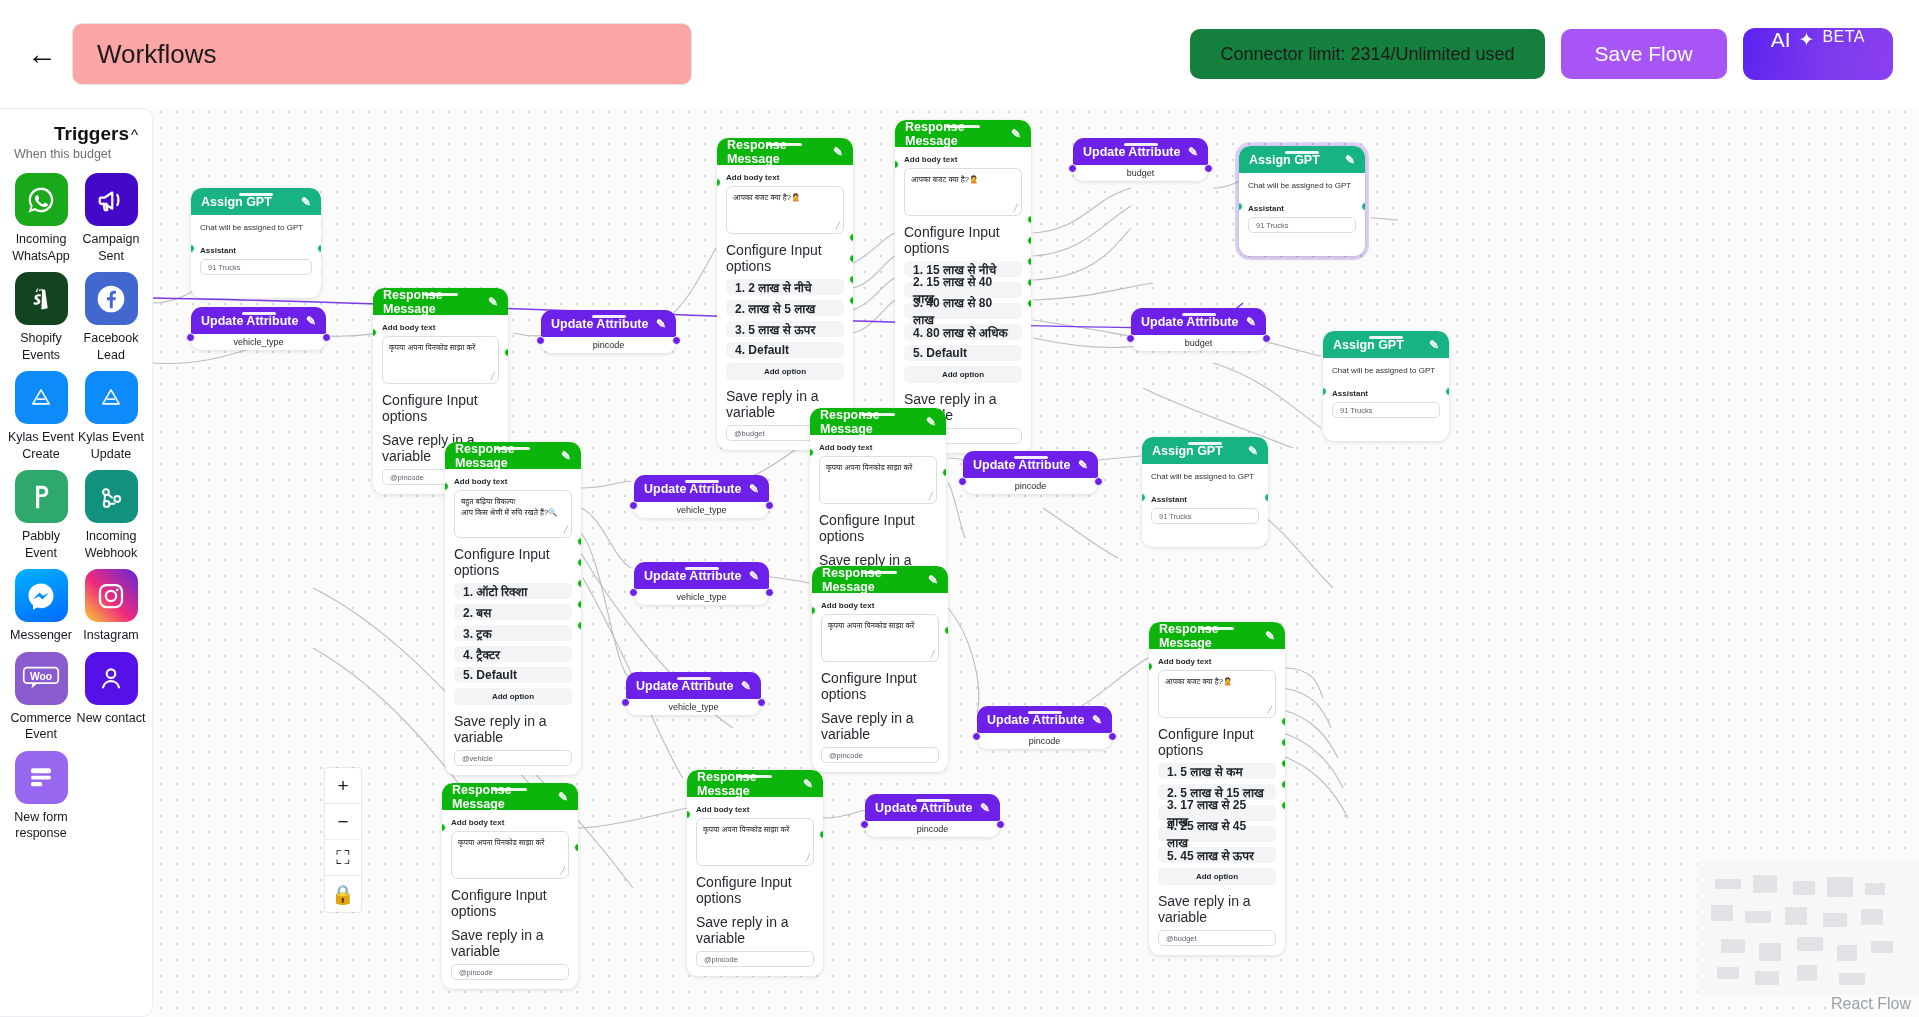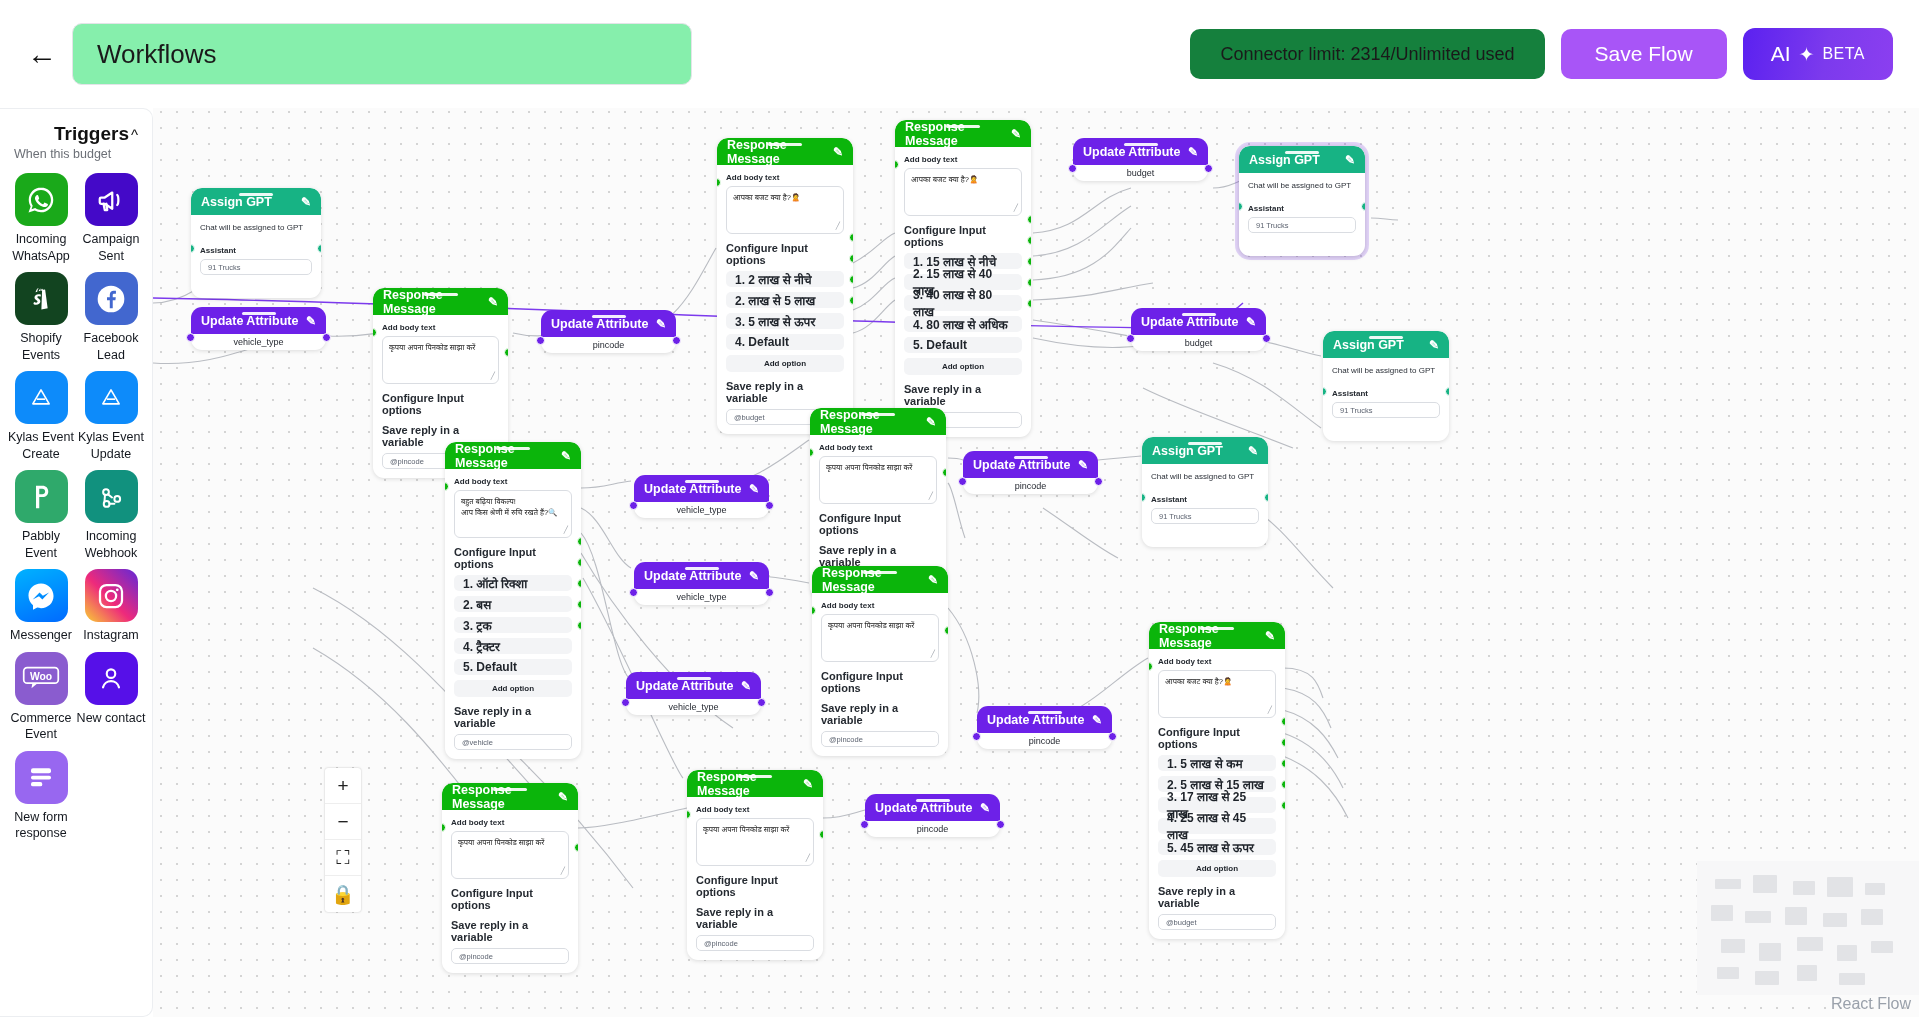--- a/index.html
+++ b/index.html
@@ -14,42 +14,42 @@
     background:#fff; display:flex; align-items:center; z-index:50;
   }
   #back-arrow {
     margin-left:22px; width:40px; height:40px; display:flex;
     align-items:center; justify-content:center; cursor:pointer;
     font-size:30px; color:#111; line-height:1;
   }
   #title-box {
     margin-left:10px; width:620px; height:62px; border:1px solid #e3e4e8;
     border-radius:10px; display:flex; align-items:center; padding:0 24px;
-    background:#86efac;
+    background:#fca5a5;
   }
   #title-box span { font-size:26px; color:#1a1a1a; font-weight:400; }
   #header-right {
     margin-left:auto; display:flex; align-items:center; gap:16px;
     margin-right:26px;
   }
   #connector-limit {
     background:#15803d; border-radius:10px; height:50px;
     display:flex; align-items:center; padding:0 30px;
     font-size:18px; color:#1a1a1a;
   }
   #save-flow {
     background:#a855f7; color:#fff; border:none; border-radius:10px;
     height:50px; padding:0 34px; font-size:21px; cursor:pointer;
     font-family:"Liberation Sans", sans-serif;
   }
   #ai-beta {
     background:linear-gradient(100deg,#5b21f0 0%,#7c3aed 55%,#8b3ff0 100%);
     color:#fff; border:none; border-radius:12px; height:52px;
     padding:0 28px; font-size:21px; cursor:pointer; display:flex;
-    align-items:center; gap:8px; font-family:"Liberation Sans", sans-serif;
+    gap:8px; font-family:"Liberation Sans", sans-serif;
     position:relative; overflow:hidden;
   }
   #ai-beta .beta-word { font-size:16px; letter-spacing:.5px; }
   #ai-beta .sparkle { font-size:19px; }
 
   
   #sidebar {
     position:absolute; left:0; top:108px; width:153px; height:909px;
     background:#fff; border:1px solid #eceef1; border-left:none;
     border-radius:0 10px 10px 0; overflow:hidden; z-index:40;
@@ -109,21 +109,21 @@
   .node-bd { padding:8px 9px 9px 9px; }
   .fld-lb { font-size:8px; font-weight:bold; color:#252a31; margin-bottom:4px; display:block; }
   .txtarea {
     border:1px solid #dadde2; border-radius:6px; min-height:48px;
     padding:5px 6px; font-size:7.5px; line-height:1.5; color:#222;
     position:relative; background:#fff;
   }
   .txtarea .grip2 {
     position:absolute; right:3px; bottom:2px; font-size:7px; color:#9aa0a8;
   }
-  .sec-lb { font-size:11px; font-weight:bold; color:#252a31; margin:8px 0 5px; display:block; }
+  .sec-lb { font-size:14px; font-weight:normal; color:#252a31; margin:8px 0 5px; display:block; }
   .opt {
     background:#f3f4f6; border-radius:5px; height:16px; display:flex;
     align-items:center; padding:0 9px; font-size:12px; margin-bottom:5px;
     color:#1e232a; font-weight:bold;
   }
   .opt-add {
     background:#f3f4f6; border-radius:5px; height:17px; display:flex;
     align-items:center; justify-content:center; font-size:8px;
     font-weight:bold; margin-bottom:6px; color:#1e232a; cursor:pointer;
   }

